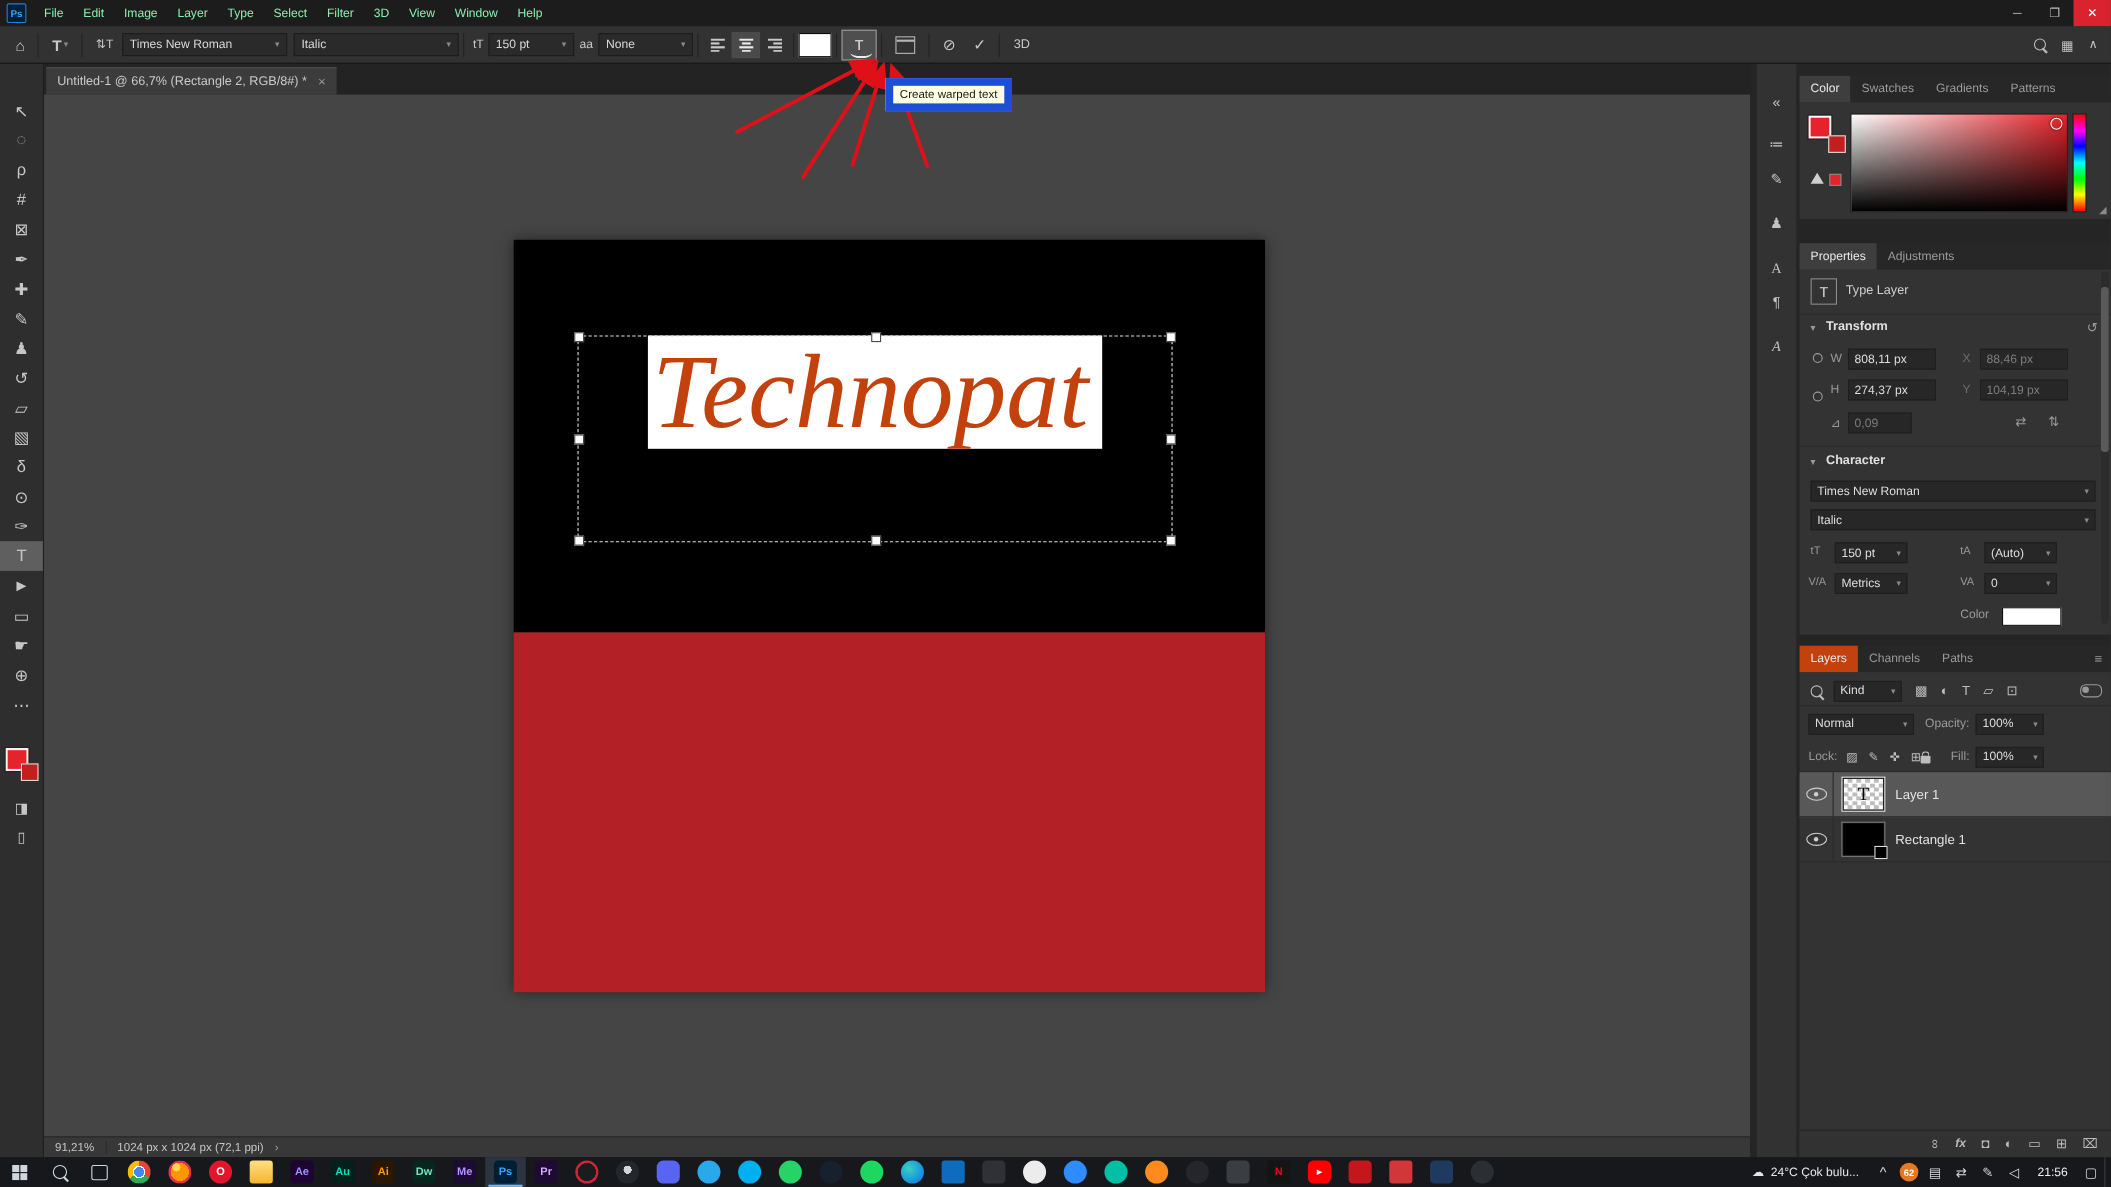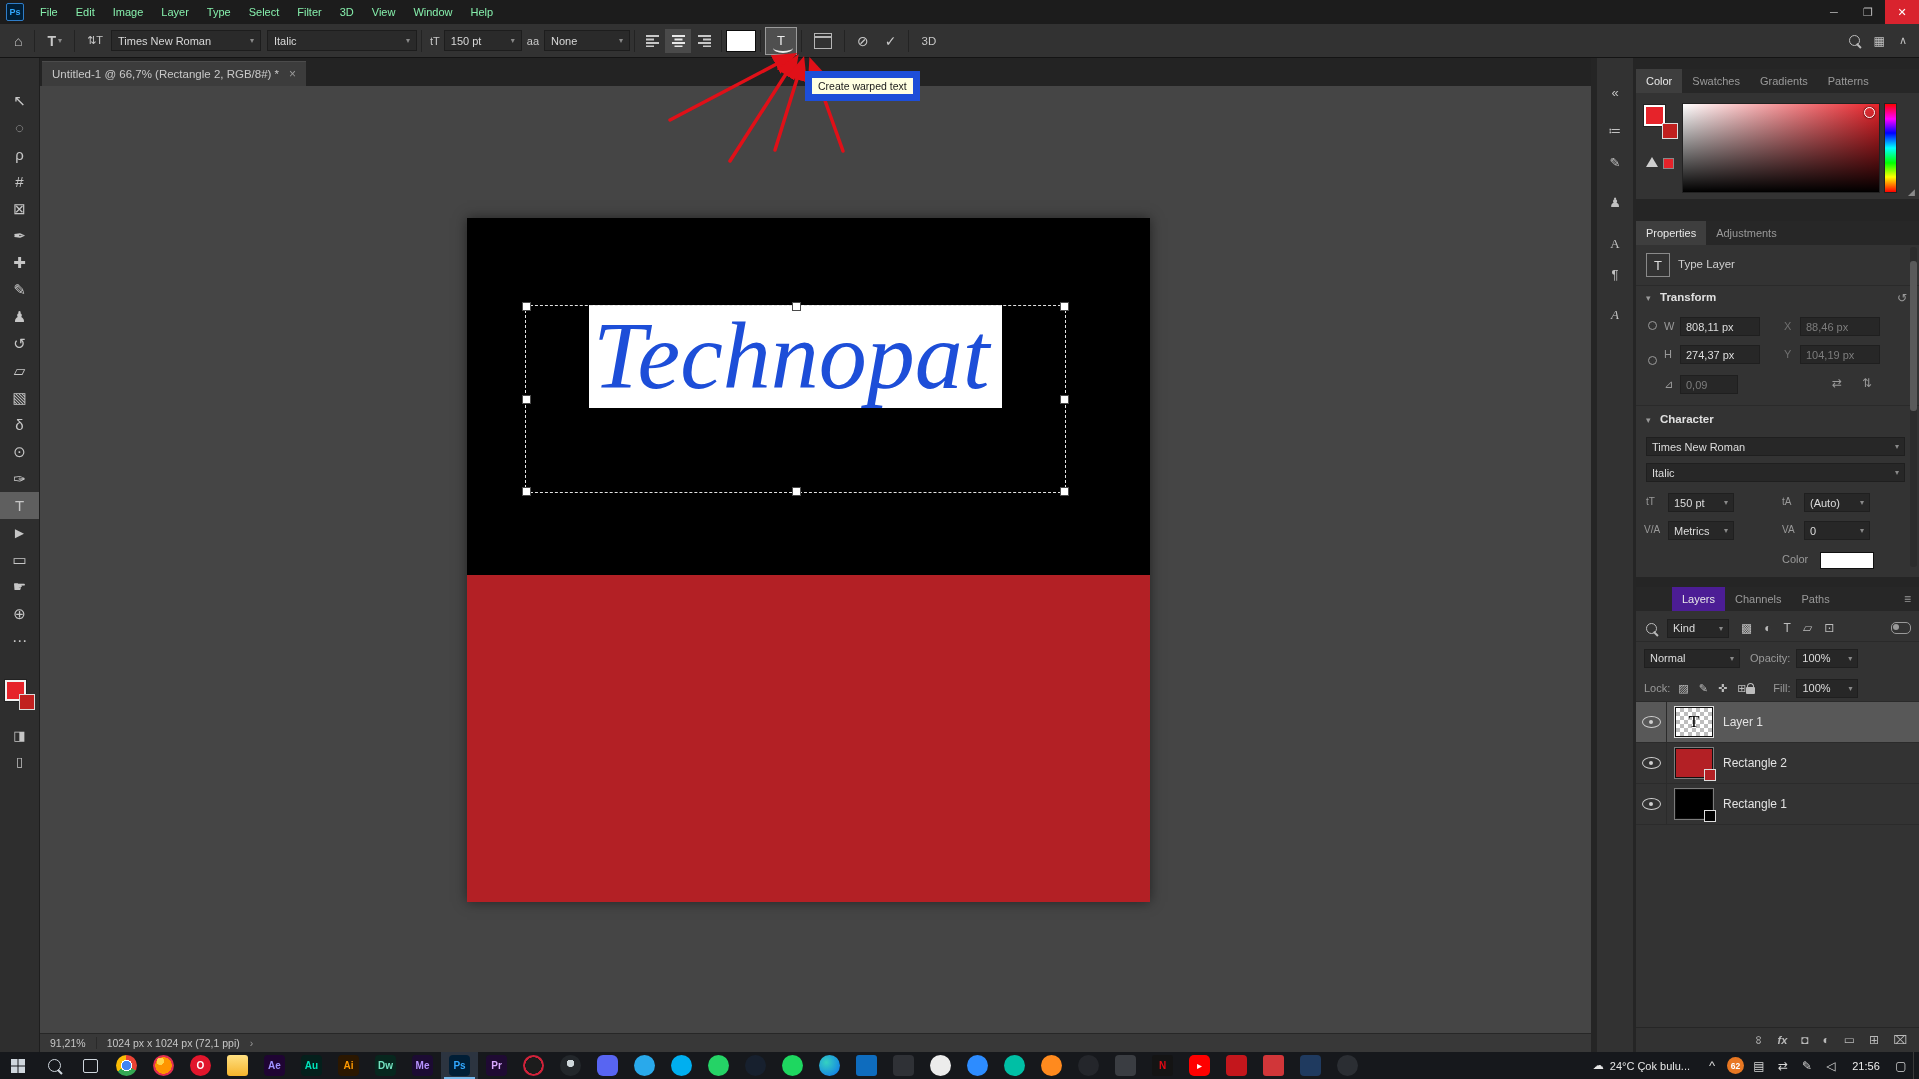--- a/index.html
+++ b/index.html
@@ -52,21 +52,21 @@
   .doctab .x{color:#9a9a9a;font-size:12px}
   .viewport{position:absolute;top:29px;left:0;right:0;bottom:18px;background:#454545;overflow:hidden}
   .statusbar{position:absolute;left:0;right:0;bottom:0;height:18px;background:#383838;border-top:1px solid #272727;
              display:flex;align-items:center;font-size:10.5px;color:#c6c6c6}
   .st-sep{width:1px;height:12px;background:#2a2a2a;margin:0 10px}
   .doc{position:absolute;left:427px;top:132px;width:683px;height:684px;box-shadow:0 0 12px rgba(0,0,0,.5)}
   .doc-black{width:100%;height:357px;background:#000}
   .doc-red{width:100%;height:327px;background:#b32025}
   .highlight{position:absolute;left:549px;top:219px;width:413px;height:103px;background:#fff;overflow:hidden}
   .bigtext{font-family:"Liberation Serif","DejaVu Serif",serif;font-style:italic;font-size:96px;
-           line-height:101px;color:#1d4ed8;white-space:nowrap;padding-left:4px}
+           line-height:101px;color:#c2410c;white-space:nowrap;padding-left:4px}
   .selbox{position:absolute;left:485px;top:219px;width:539px;height:186px;border:1px dashed #e2e2e2}
   .hdl{width:7px;height:7px;background:#fff;border:1px solid #4a4a4a;position:absolute}
   
   .rail{left:1597px;top:57px;width:36px;bottom:27px;background:#323232}
   .rail-ic{position:absolute;left:0;width:36px;text-align:center;color:#c2c2c2;font-size:13px}
   .rail-ic.serifA{font-family:"Liberation Serif",serif}
   .rail-ic.itA{font-family:"Liberation Serif",serif;font-style:italic}
   
   .panels{left:1636px;top:57px;width:283px;bottom:27px}
   .pane{position:absolute;left:0;right:0;background:#333}
@@ -515,21 +515,21 @@
 
     <div style="position:absolute;right:2px;top:26px;bottom:10px;width:7px;background:#2c2c2c;border-radius:3px">
       <div style="position:absolute;left:0;top:14px;width:7px;height:150px;background:#5a5a5a;border-radius:3px"></div>
     </div>
   </div>
 
   <div class="pane" style="top:530px;bottom:0">
     <div class="ptabs">
       <span style="display:flex">
 
-      <span class="ptab" style="color: rgb(232, 232, 232); background: #4c1d95; margin-left: 36px;">Layers</span>
+      <span class="ptab" style="color: rgb(232, 232, 232); background: #c2410c;">Layers</span>
           <span class="ptab" style="color: rgb(154, 154, 154);">Channels</span>
           <span class="ptab" style="color: rgb(154, 154, 154); text-align: right;">Paths</span>
         </span>
       <span class="pmenu">≡</span>
     </div>
 
     <div style="position:absolute;left:0;right:0;top:28px;height:26px;display:flex;align-items:center;border-bottom:1px solid #2a2a2a">
       <span class="mag" style="margin-left:10px"></span>
       <div class="fld" style="position:static;width:62px;margin-left:10px">
         <span>Kind</span>
@@ -575,29 +575,20 @@
       </div>
     </div>
 
     <div style="position:absolute;left:0;right:0;top:115px">
       <div class="lrow selrow">
         <span class="eyec">
             <span class="eye"></span>
           </span>
         <span class="thumb checker" style="outline-color:#ddd">T</span>
         <span class="lname">Layer 1</span>
-      </div>
-      <div class="lrow">
-        <span class="eyec">
-            <span class="eye"></span>
-          </span>
-        <span class="thumb" style="background:#b32025">
-            <span class="tbadge" style="background:#b32025"></span>
-          </span>
-        <span class="lname">Rectangle 2</span>
       </div>
       <div class="lrow">
         <span class="eyec">
             <span class="eye"></span>
           </span>
         <span class="thumb" style="background:#000">
             <span class="tbadge" style="background:#000"></span>
           </span>
         <span class="lname">Rectangle 1</span>
       </div>

